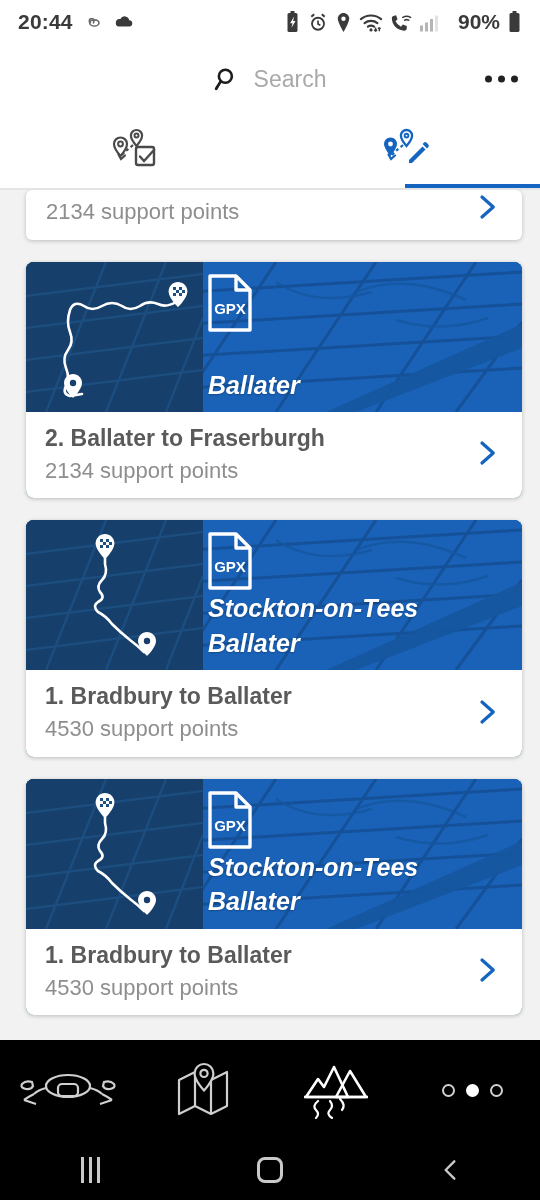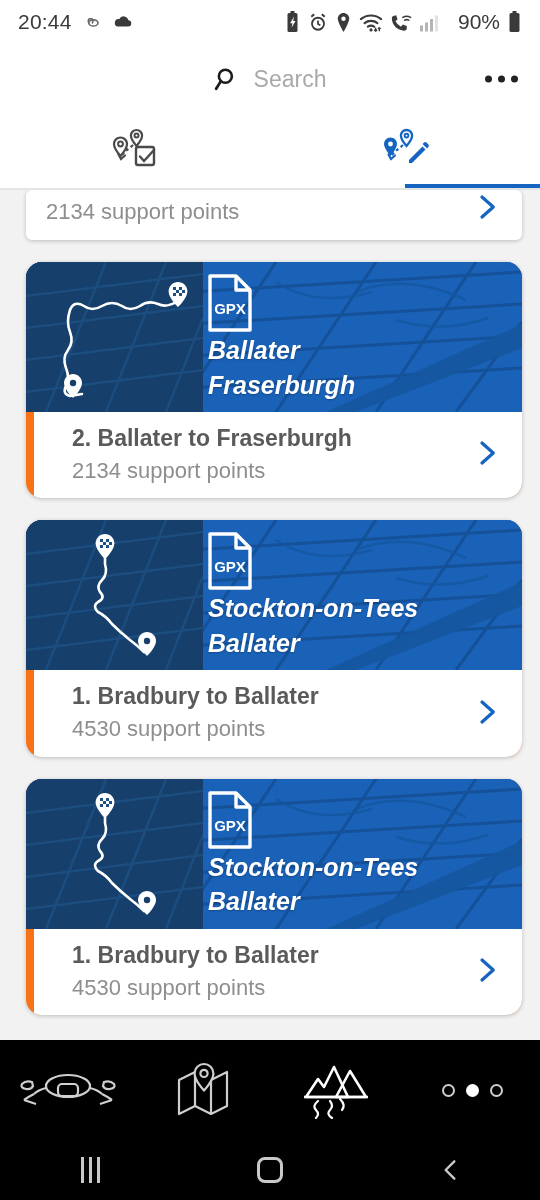--- a/index.html
+++ b/index.html
@@ -11,20 +11,21 @@
     position:relative;
   }
 
   
   .statusbar{
     height:44px; width:540px;
     background:#ffffff;
     display:flex; align-items:center;
     padding:0 18px;
     position:relative;
+    font-weight:bold;
   }
   .sb-left{ display:flex; align-items:center; gap:9px; }
   .sb-time{ font-size:21px; color:#3a3a3a; letter-spacing:.2px; }
   .sb-right{ margin-left:auto; display:flex; align-items:center; gap:7px; }
   .sb-pct{ font-size:21px; color:#3a3a3a; margin-left:12px; }
   .sb-ico{ display:block; }
 
   
   .searchbar{
     height:70px; width:540px; background:#fff;
@@ -59,22 +60,22 @@
   
   .content{
     position:absolute; top:190px; left:4px;
     width:540px; height:845px;
     background:#f2f2f2;
     overflow:hidden;
   }
 
   .card{
     margin:0 22px 22px 22px;
-    background:#f97316;
-    border-radius:16px;
+    background:#15803d;
+    border-radius:8px;
     box-shadow:0 1px 4px rgba(0,0,0,.22);
     overflow:hidden;
   }
   .card-hero{
     height:150px; position:relative;
     background:#1a62b8;
     overflow:hidden;
   }
   .hero-map{ position:absolute; inset:0; }
   .hero-left{
@@ -85,23 +86,22 @@
     position:absolute; left:180px; top:12px;
     width:48px; height:58px;
   }
   .hero-titles{
     position:absolute; left:182px; bottom:10px;
     color:#fff; font-weight:bold; font-size:25px;
     line-height:1.38; text-shadow:0 1px 2px rgba(0,0,0,.25);font-style:italic;
   }
   .card-foot{
     position:relative;
-    padding:12px 60px 14px 38px;
+    padding:12px 60px 14px 19px;
     background:#fff;
-    margin-left:8px;
   }
   .foot-title{
     font-size:23px; font-weight:bold; color:#5a5a5a;
     line-height:1.3; margin-bottom:3px;
   }
   .foot-sub{ font-size:22px; color:#8e8e8e; line-height:1.25; }
   .foot-chevron{
     position:absolute; right:20px; top:50%; transform:translateY(-50%);
   }
 
@@ -306,21 +306,20 @@
           </g>
         </svg>
       </div>
       <svg class="gpx-badge" viewBox="0 0 48 58">
         <path d="M4 2h26l14 14v40H4z" fill="none" stroke="#ffffff" stroke-width="3.4" stroke-linejoin="round"></path>
         <path d="M30 2v14h14" fill="none" stroke="#ffffff" stroke-width="3.4" stroke-linejoin="round"></path>
         <text x="24" y="40" font-family="Liberation Sans, sans-serif" font-size="15" font-weight="bold" fill="#ffffff" text-anchor="middle">GPX</text>
       </svg>
       <div class="hero-titles">
         <div>Ballater</div>
-        <div>Fraserburgh</div>
       </div>
     </div>
     <div class="card-foot">
       <div class="foot-title">2. Ballater to Fraserburgh</div>
       <div class="foot-sub">2134 support points</div>
       <div class="foot-chevron">
         <svg width="30" height="30" viewBox="0 0 24 24">
             <path d="M8 4l9 8-9 8" fill="none" stroke="#1565c0" stroke-width="2.6" stroke-linecap="round" stroke-linejoin="round"></path>
           </svg>
       </div>

